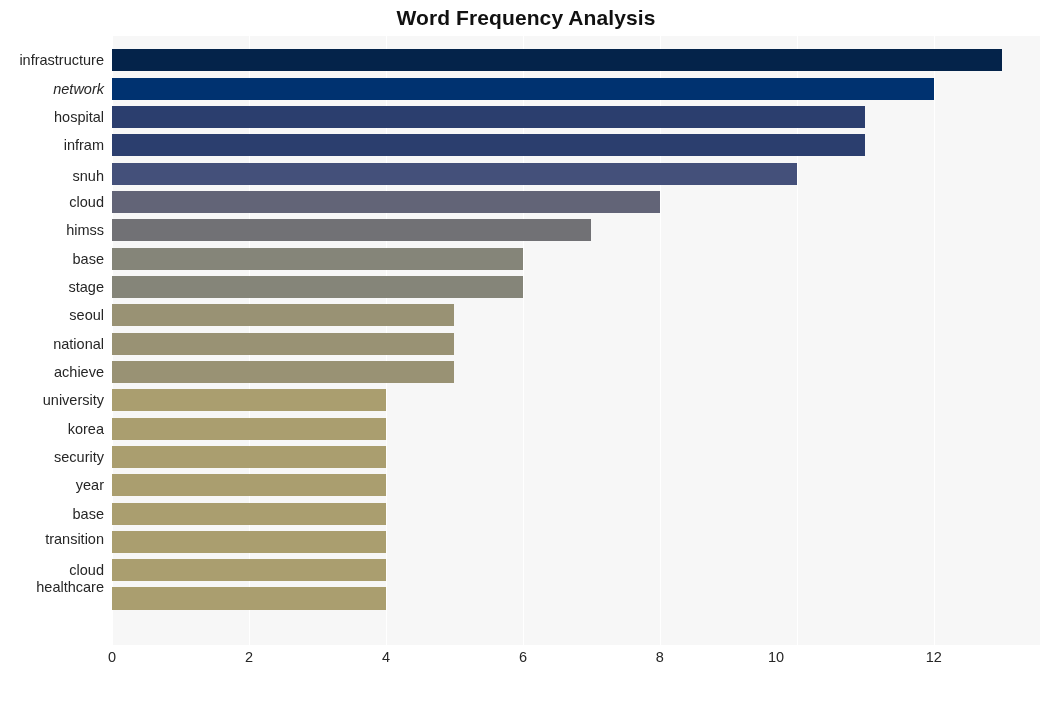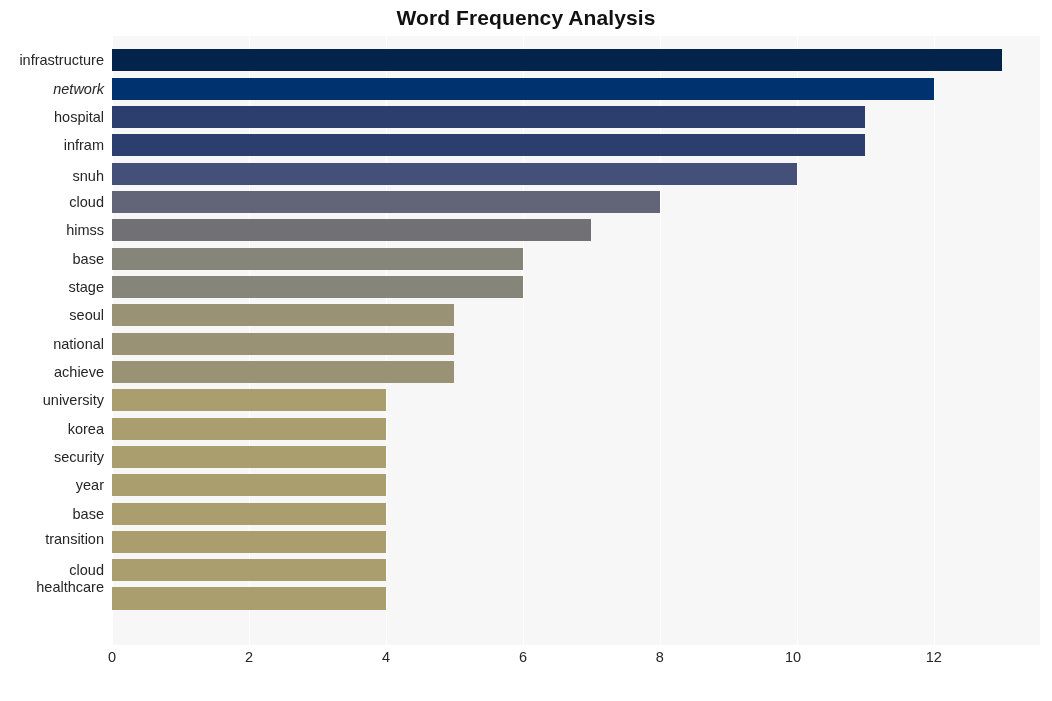--- a/index.html
+++ b/index.html
@@ -224,18 +224,18 @@
       <div class="y-tick-label" style="top: 527.22px;">cloud</div>
       <div class="y-tick-label" style="top: 544px; padding-left: 44px;">healthcare</div>
     </div>
 
   <div id="x-labels">
       <div class="x-tick-label" style="left: 0px;">0</div>
       <div class="x-tick-label" style="left: 136.974px;">2</div>
       <div class="x-tick-label" style="left: 273.948px;">4</div>
       <div class="x-tick-label" style="left: 410.923px;">6</div>
       <div class="x-tick-label" style="left: 547.897px;">8</div>
-      <div class="x-tick-label" style="left: 681px;">10</div>
+      <div class="x-tick-label" style="left: 664px;">10</div>
       <div class="x-tick-label" style="left: 821.845px;">12</div>
     </div>
 
 
 </div>
 
 </body></html>

